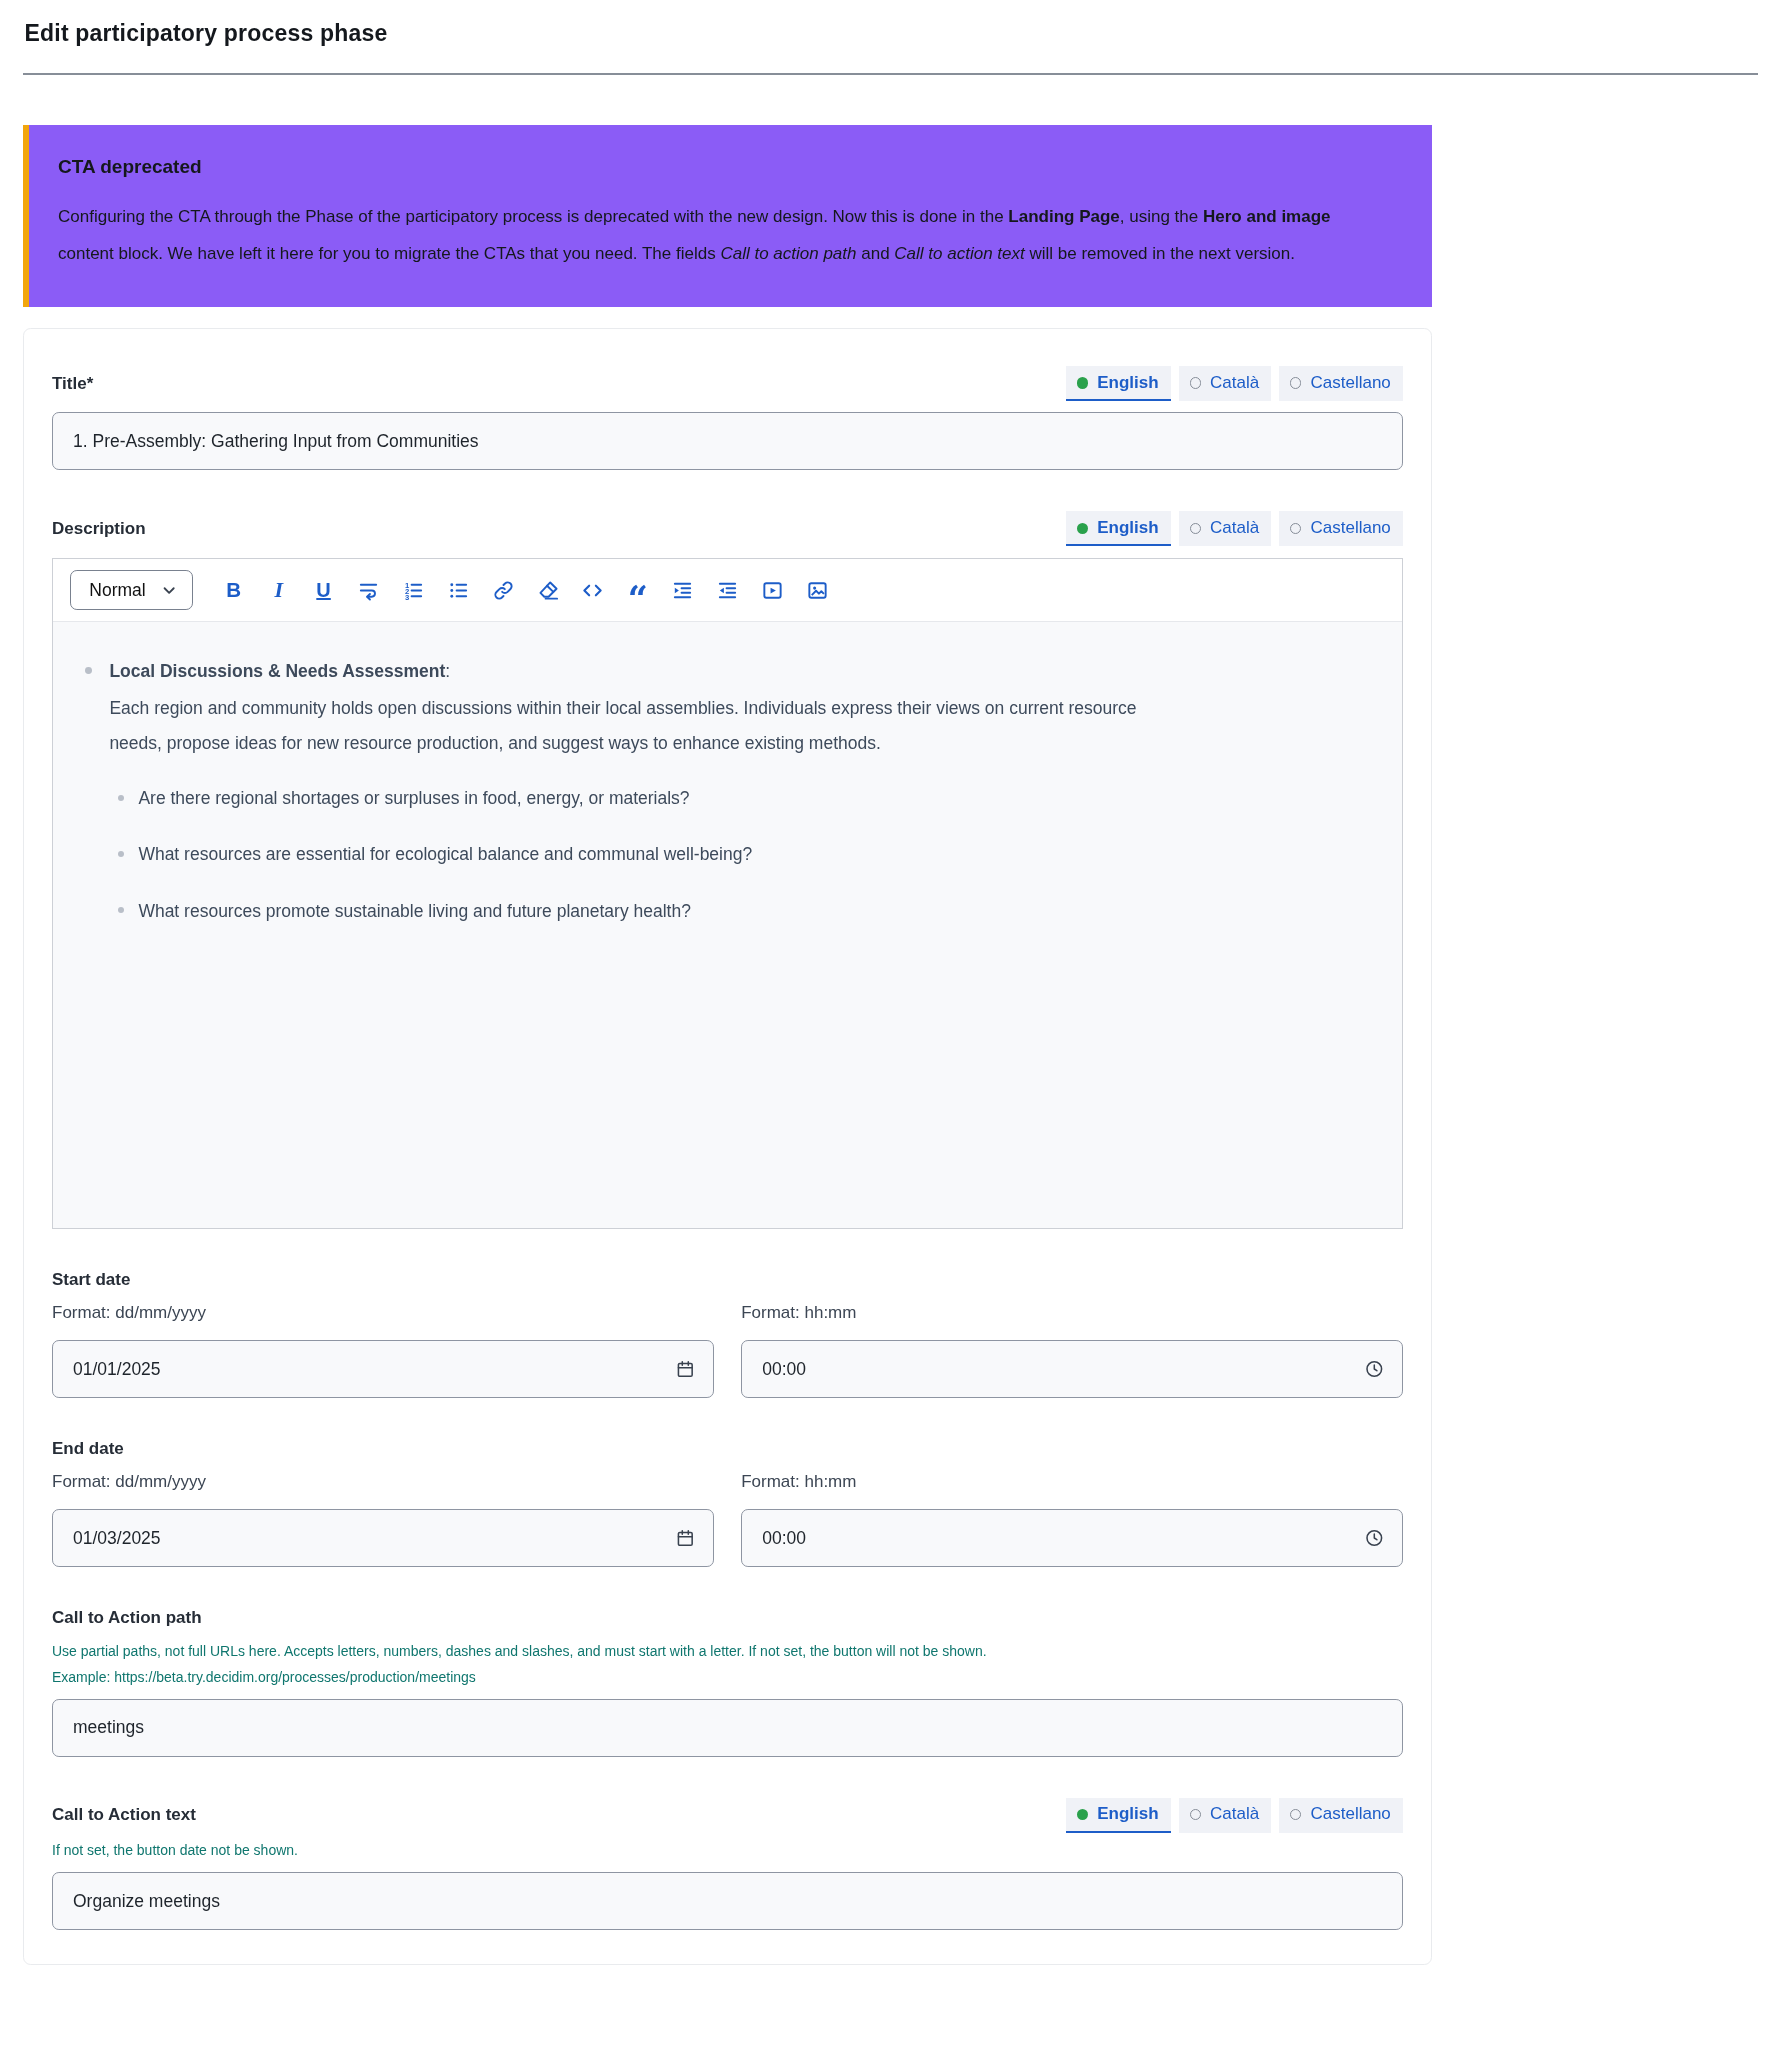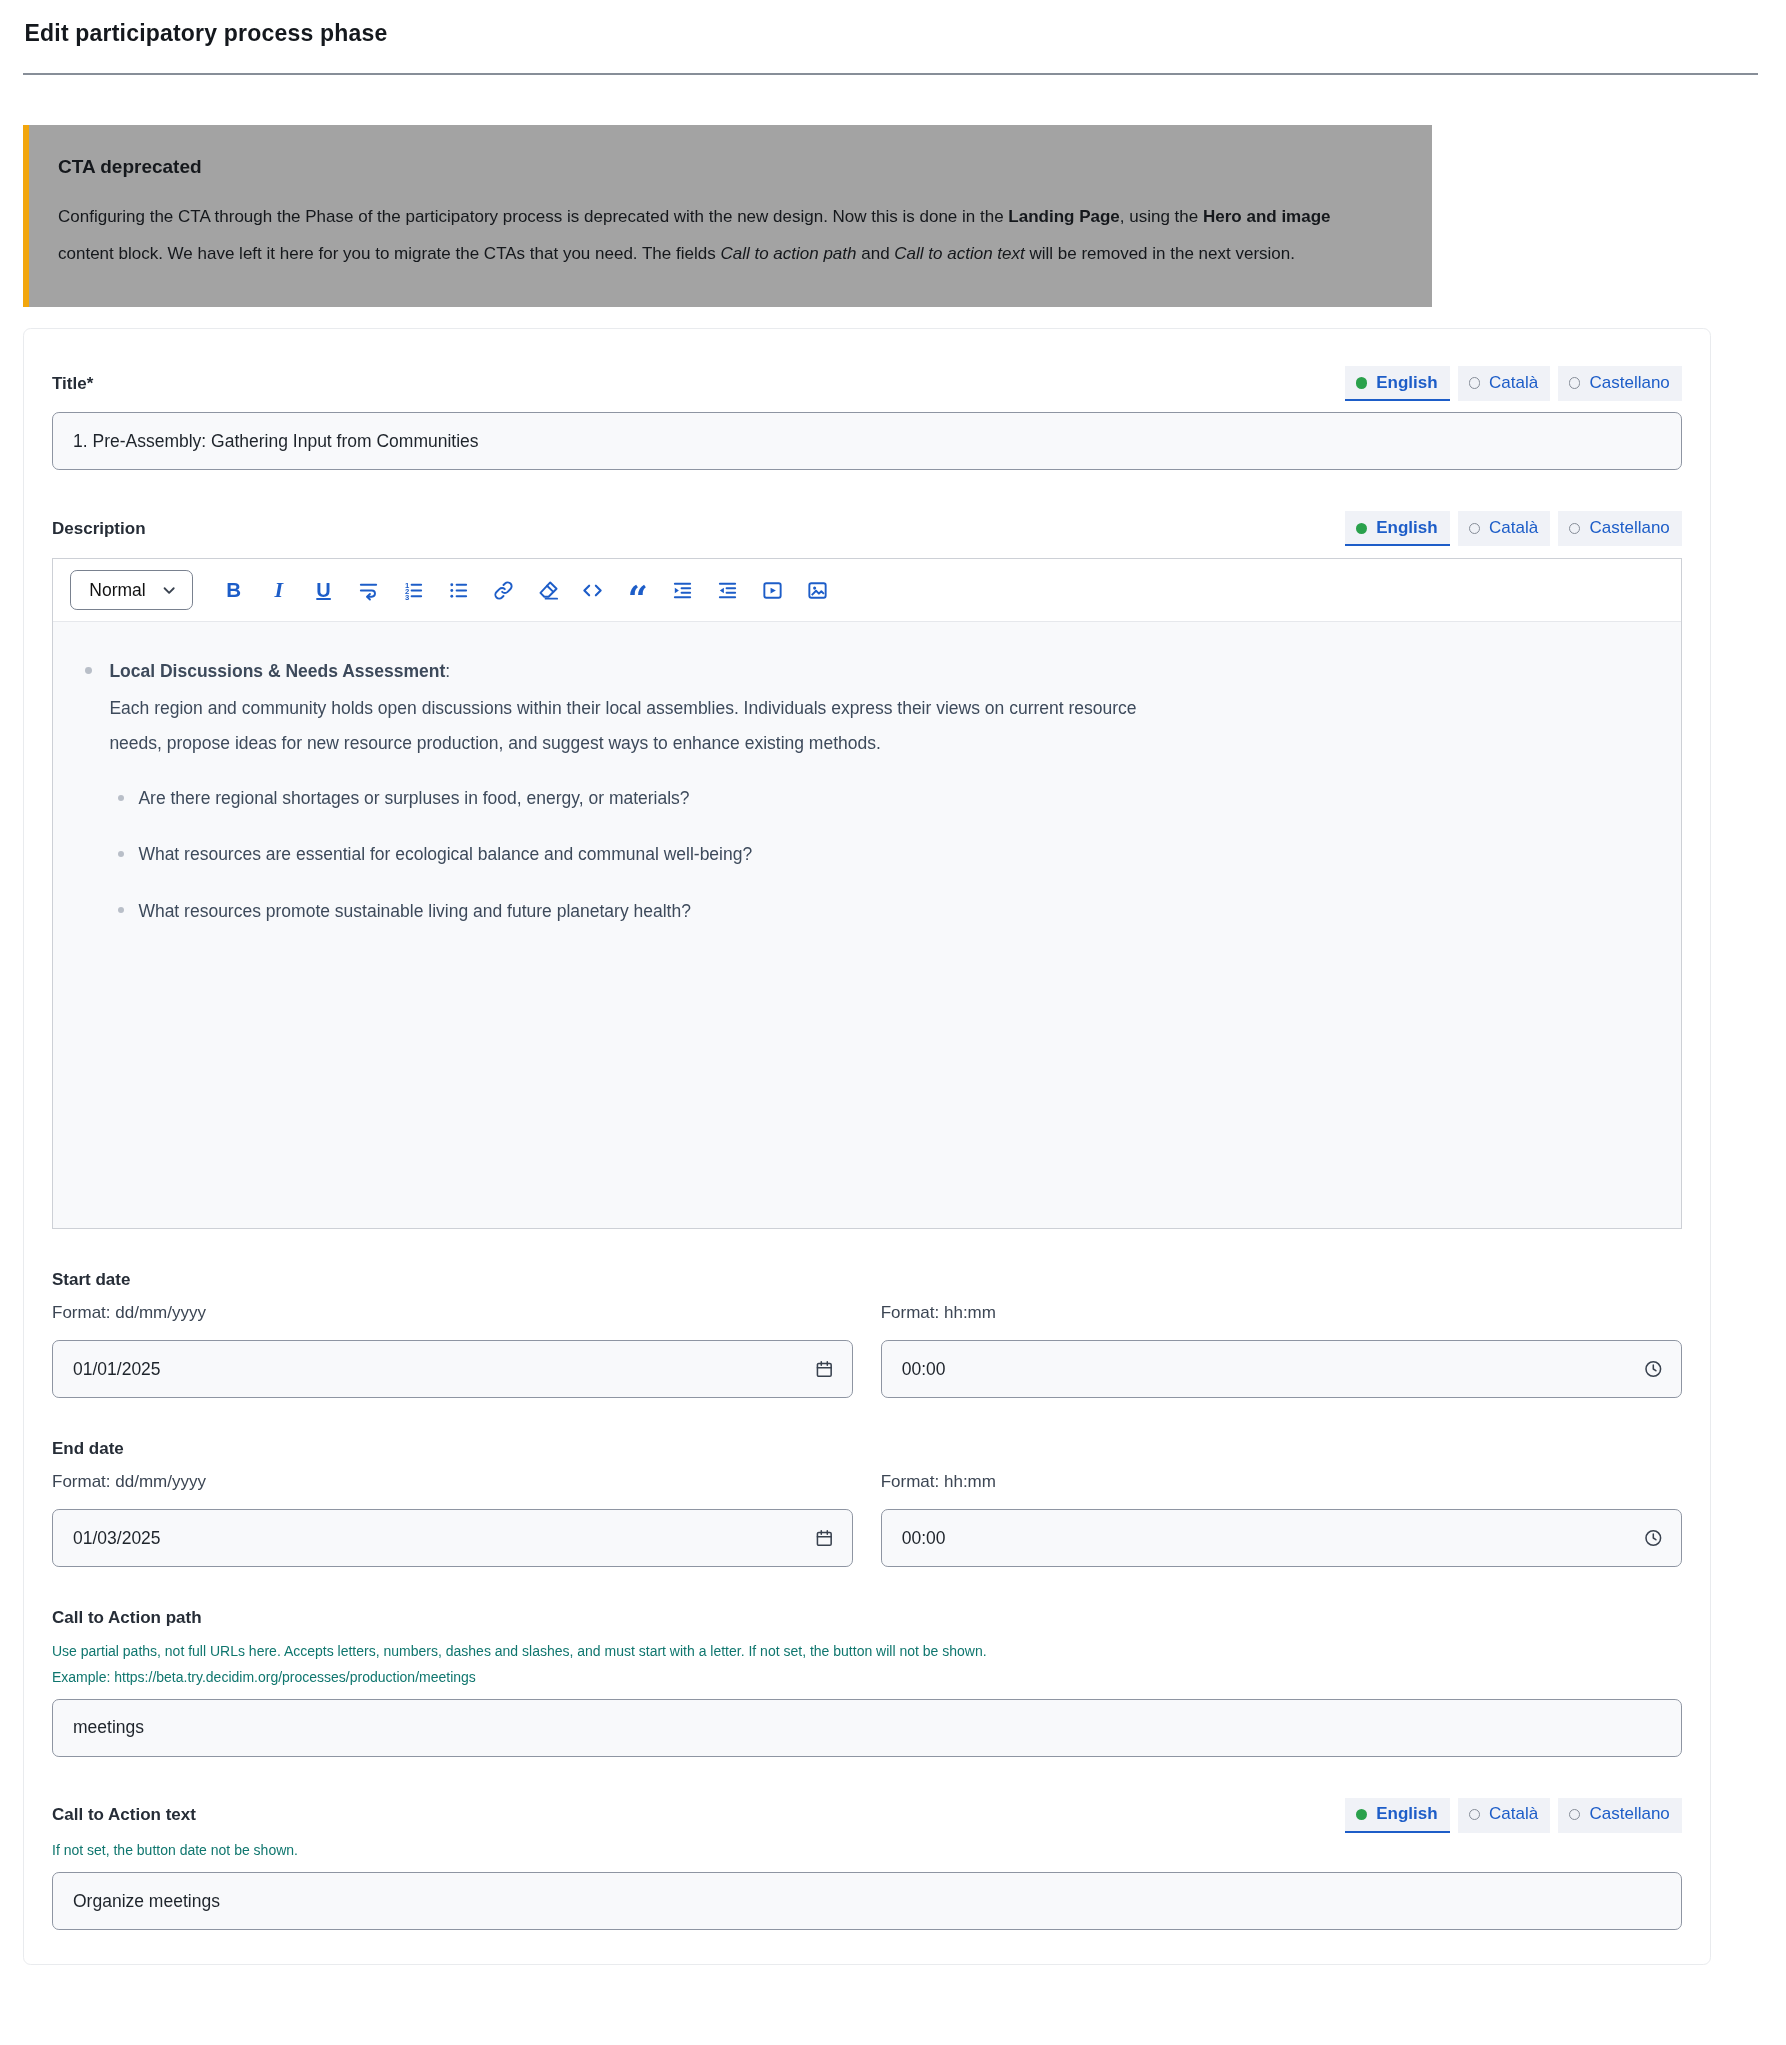--- a/index.html
+++ b/index.html
@@ -6,29 +6,29 @@
   body{
     width:1787px;height:2046px;background:#ffffff;overflow:hidden;
     font-family:"Liberation Sans", sans-serif;color:#15181c;
   }
   .page{padding:20px 0 0 23px;}
 
   .page-title{font-size:23px;font-weight:700;color:#14181d;margin:0 0 26px 1.5px;letter-spacing:0.2px;}
   .divider{width:1735px;height:2.3px;background:#878e98;margin:0 0 50px 0;}
 
   
-  .callout{width:1409px;box-sizing:border-box;background:#a3a3a3;border-left:6.1px solid #f2a60d;
+  .callout{width:1409px;box-sizing:border-box;background:#8b5cf6;border-left:6.1px solid #f2a60d;
     padding:30.5px 34px 35px 29px;}
   .callout h2{font-size:19px;font-weight:700;color:#15181c;margin:0 0 20px;}
   .callout p{font-size:17px;line-height:37px;color:#15181c;margin:0;max-width:1329px;}
   .seg-b{font-weight:700}
   .seg-i{font-style:italic}
 
   
-  .card{width:1688px;box-sizing:border-box;margin-top:21.3px;background:#fff;
+  .card{width:1409px;box-sizing:border-box;margin-top:21.3px;background:#fff;
     border:0.8px solid #e9ebee;border-radius:7.6px;padding:37px 28px 34px;}
 
   .field-row{display:flex;justify-content:space-between;align-items:center;margin-bottom:11.4px;}
   .field-label{font-size:17px;font-weight:700;color:#262d37;}
 
   .lang-tabs{display:flex;gap:8px;}
   .tab{display:flex;align-items:center;gap:9.1px;background:#f0f2f7;padding:6.9px 12.2px 6.1px 10.7px;
     cursor:pointer;border-bottom:2.3px solid transparent;}
   .tab-label{font-size:17px;color:#1d5dc8;}
   .tab.active{border-bottom-color:#1d5dc8;}

